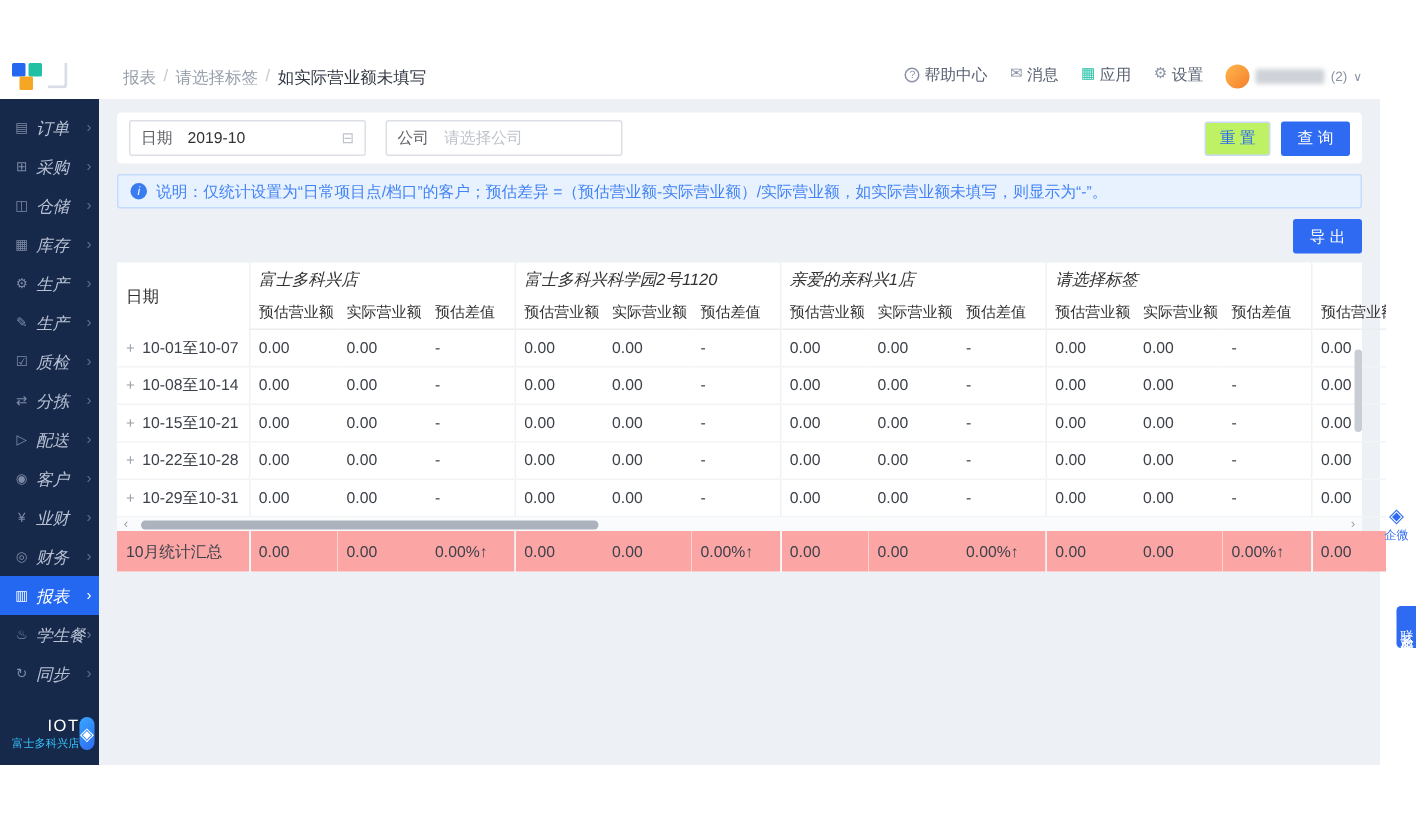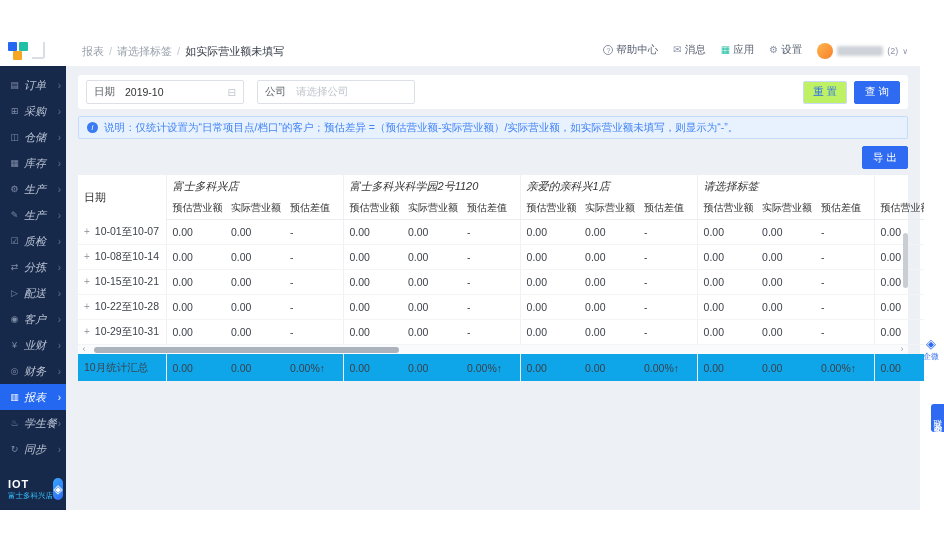--- a/index.html
+++ b/index.html
@@ -33,21 +33,21 @@
   
   .body-row{flex:1;display:flex;min-height:0;}
   .sidebar{width:66px;flex:0 0 66px;background:#17294b;position:relative;padding-top:6px;box-sizing:border-box;}
   .sb-item{height:26px;display:flex;align-items:center;padding:0 5px 0 8px;font-size:11px;color:#b9c2d3;cursor:pointer;}
   .sb-ico{width:13px;flex:0 0 13px;margin-right:3px;font-size:9px;color:#7e8ba6;text-align:center;}
   .sb-label{flex:1;white-space:nowrap;overflow:hidden;font-style:italic;}
   .sb-chev{font-size:10px;color:#5f6d8c;}
   .sb-item.active{background:#2468f2;color:#fff;}
   .sb-item.active .sb-ico,.sb-item.active .sb-chev{color:#fff;}
   .sb-footer{position:absolute;left:0;right:0;bottom:0;height:38px;display:flex;align-items:center;padding:0 3px 4px 8px;box-sizing:border-box;}
-  .iot-title{color:#fff;font-size:11px;font-weight:bold;letter-spacing:1px;}
+  .iot-title{color:#fff;font-size:11px;font-weight:normal;letter-spacing:1px;text-align:right;}
   .iot-sub{color:#35c3ff;font-size:7.5px;margin-top:1px;white-space:nowrap;}
   .iot-ico{margin-left:auto;width:22px;height:22px;background:linear-gradient(135deg,#39a7ff,#2e6bf2);border-radius:5px;color:#fff;font-size:12px;display:flex;align-items:center;justify-content:center;cursor:pointer;}
 
   .main{flex:1;background:#edf0f4;padding:9px 12px 0;box-sizing:border-box;position:relative;min-width:0;}
 
   
   .filter-card{background:#fff;border-radius:3px;height:34px;display:flex;align-items:center;padding:0 8px;}
   .field{width:158px;height:24px;border:1px solid #dcdfe6;border-radius:2px;display:flex;align-items:center;padding:0 7px;box-sizing:border-box;font-size:10.5px;margin-right:13px;background:#fff;cursor:pointer;}
   .flabel{color:#606266;margin-right:10px;}
   .fvalue{color:#333;flex:1;}
@@ -69,21 +69,21 @@
   table.rpt{border-collapse:collapse;table-layout:fixed;width:846px;}
   .rpt th,.rpt td{padding:0 6px;text-align:left;overflow:hidden;white-space:nowrap;}
   .date-h{font-size:11px;color:#333;font-weight:400;}
   .group-h{height:22px;font-size:11px;color:#333;text-align:center;font-weight:400;font-style:italic;}
   .sub-h{height:22px;font-size:10px;color:#333;font-weight:400;border-bottom:1px solid #ebedf0;}
   .gstart{border-left:1px solid #f0f1f3;}
   .rpt td{height:24px;font-size:10.5px;color:#3c414a;border-bottom:1px solid #f2f4f6;}
   .plus{color:#9aa0a8;margin-right:5px;font-size:10px;cursor:pointer;}
   .dash{color:#9aa0a8;}
   .red{color:#f0453d;}
-  .summary td{background:#0ea5e9;border-bottom:none;height:27px;}
+  .summary td{background:#fca5a5;border-bottom:none;height:27px;}
   .sum-label{color:#333;}
 
   .hscroll{height:9px;display:flex;align-items:center;background:#fafbfc;}
   .hs-arrow{width:12px;text-align:center;font-size:9px;color:#9aa0a8;line-height:9px;cursor:pointer;}
   .hs-track{flex:1;height:9px;position:relative;}
   .hs-thumb{position:absolute;left:4px;top:1.5px;height:6px;width:305px;background:#adb3bc;border-radius:3px;cursor:pointer;}
   .vscroll{position:absolute;top:46px;right:0;width:5px;height:150px;}
   .vs-thumb{width:5px;height:55px;background:#c9cdd4;border-radius:3px;margin-top:12px;}
 
   

